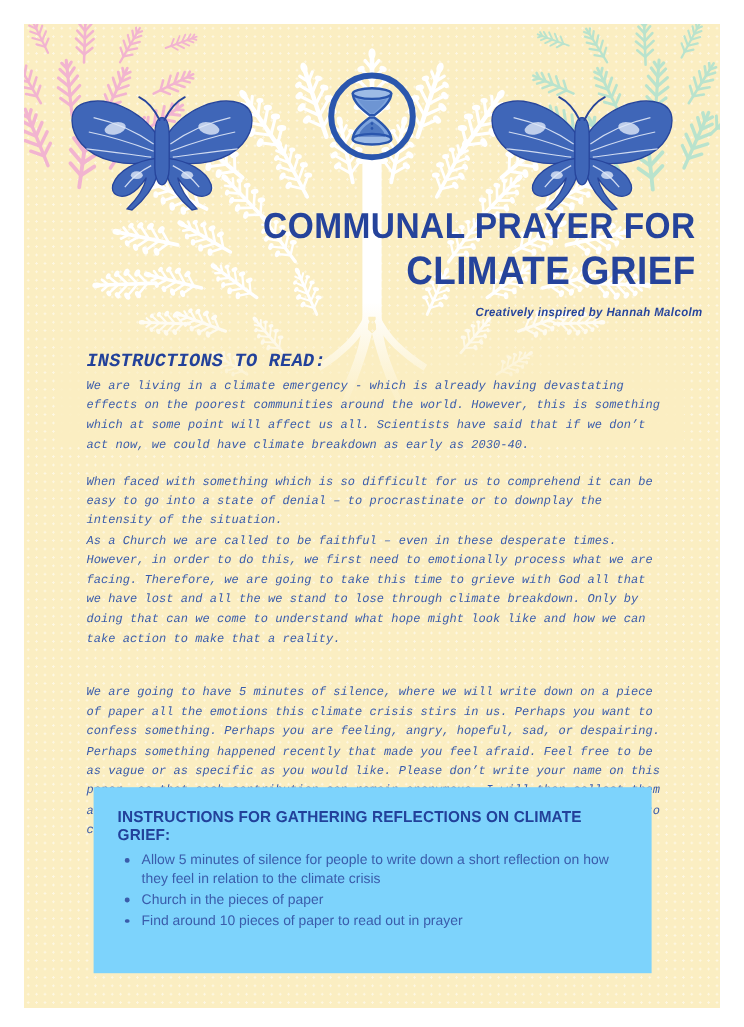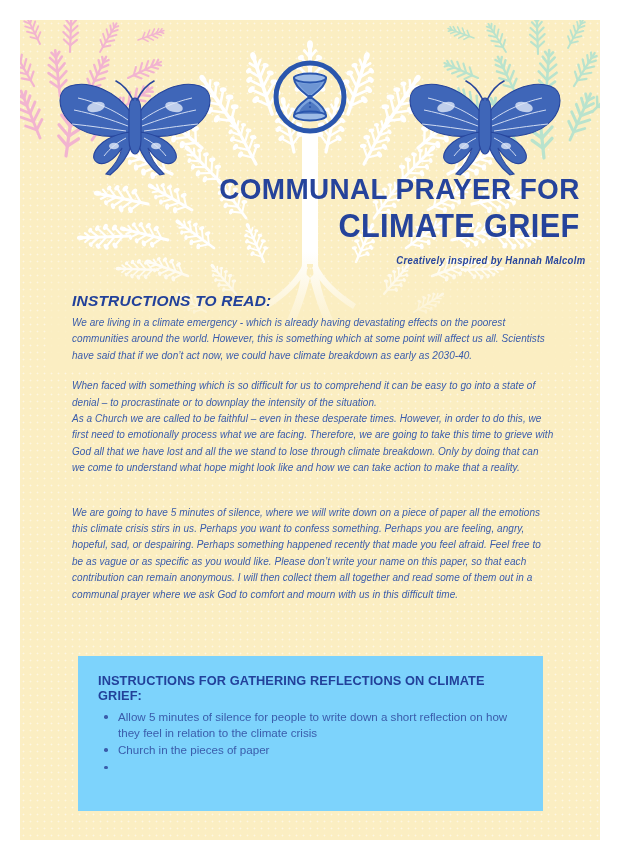--- a/index.html
+++ b/index.html
@@ -51,21 +51,21 @@
     transform:scaleX(.93);transform-origin:center;
   }
   .title-line.l2{font-size:33px;line-height:37px;margin-top:2px;}
   .byline{
     margin-top:11px;color:#27459c;font-weight:700;
     font-size:10px;letter-spacing:.35px;font-style:italic;
     transform:scaleX(.95);transform-origin:center;
   }
 
   
-  .content{position:absolute;left:52px;right:46px;top:272px;}
+  .content{position:absolute;left:52px;right:46px;top:272px;font-family:Liberation Mono, monospace;}
   .sec-head{
     color:#22419a;font-weight:700;font-style:italic;
     font-size:15.5px;letter-spacing:.2px;margin:0 0 5px 0;
   }
   .para{
     color:#3a5cab;font-style:italic;
     font-size:10px;line-height:16.4px;
     letter-spacing:.05px;margin:0 0 0 0;
     text-align:left;
   }
@@ -373,18 +373,18 @@
     <div class="gap-lg"></div>
     <p class="para">We are going to have 5 minutes of silence, where we will write down on a piece of paper all the emotions this climate crisis stirs in us. Perhaps you want to confess something. Perhaps you are feeling, angry, hopeful, sad, or despairing. Perhaps something happened recently that made you feel afraid. Feel free to be as vague or as specific as you would like. Please don’t write your name on this paper, so that each contribution can remain anonymous. I will then collect them all together and read some of them out in a communal prayer where we ask God to comfort and mourn with us in this difficult time.</p>
   </div>
 
   <div class="box">
     <div class="box-inner">
       <div class="box-head">INSTRUCTIONS FOR GATHERING REFLECTIONS ON CLIMATE GRIEF:</div>
       <ul class="bullets">
         <li><span class="dot"></span><span>Allow 5 minutes of silence for people to write down a short reflection on how they feel in relation to the climate crisis</span></li>
         <li><span class="dot"></span><span>Church in the pieces of paper</span></li>
-        <li><span class="dot"></span></li>
+        <li><span class="dot"></span><span>Find around 10 pieces of paper to read out in prayer</span></li>
       </ul>
     </div>
   </div>
 
 </div>
 
 </body></html>

